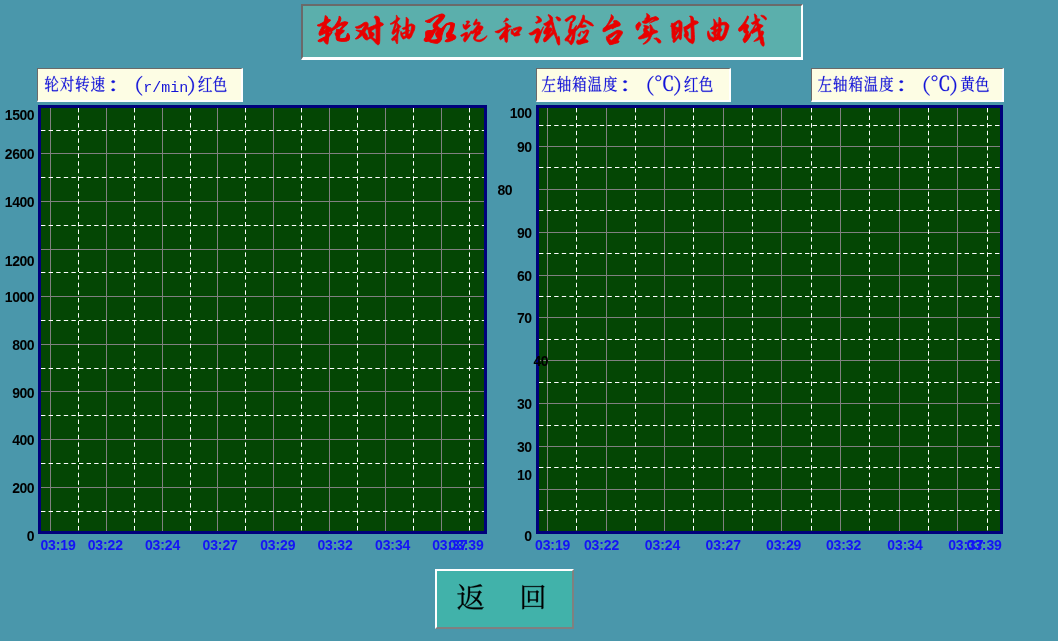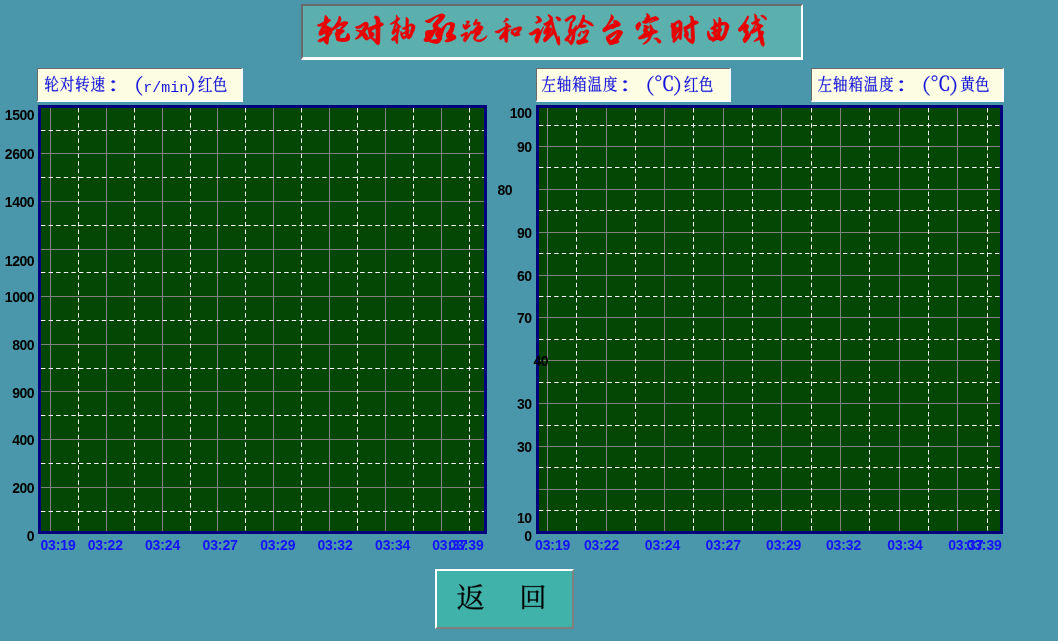--- a/index.html
+++ b/index.html
@@ -77,21 +77,21 @@
 
 <div style="position:absolute;right:526.5px;top:105.0px;font:bold 14px 'Liberation Sans',sans-serif;color:#000;letter-spacing:-0.5px">100</div>
 <div style="position:absolute;right:526.5px;top:139.1px;font:bold 14px 'Liberation Sans',sans-serif;color:#000;letter-spacing:-0.5px">90</div>
 <div style="position:absolute;right:546px;top:181.9px;font:bold 14px 'Liberation Sans',sans-serif;color:#000;letter-spacing:-0.5px">80</div>
 <div style="position:absolute;right:526.5px;top:224.8px;font:bold 14px 'Liberation Sans',sans-serif;color:#000;letter-spacing:-0.5px">90</div>
 <div style="position:absolute;right:526.5px;top:267.6px;font:bold 14px 'Liberation Sans',sans-serif;color:#000;letter-spacing:-0.5px">60</div>
 <div style="position:absolute;right:526.5px;top:310.4px;font:bold 14px 'Liberation Sans',sans-serif;color:#000;letter-spacing:-0.5px">70</div>
 <div style="position:absolute;right:510px;top:353.3px;font:bold 14px 'Liberation Sans',sans-serif;color:#000;letter-spacing:-0.5px">40</div>
 <div style="position:absolute;right:526.5px;top:396.1px;font:bold 14px 'Liberation Sans',sans-serif;color:#000;letter-spacing:-0.5px">30</div>
 <div style="position:absolute;right:526.5px;top:439.0px;font:bold 14px 'Liberation Sans',sans-serif;color:#000;letter-spacing:-0.5px">30</div>
-<div style="position:absolute;right:526.5px;top:510px;font:bold 14px 'Liberation Sans',sans-serif;color:#000;letter-spacing:-0.5px">10</div>
+<div style="position:absolute;right:526.5px;top:467px;font:bold 14px 'Liberation Sans',sans-serif;color:#000;letter-spacing:-0.5px">10</div>
 <div style="position:absolute;right:526.5px;top:527.8px;font:bold 14px 'Liberation Sans',sans-serif;color:#000;letter-spacing:-0.5px">0</div>
 
 <div style="position:absolute;left:40.4px;top:536.5px;font:bold 14px 'Liberation Sans',sans-serif;color:#1414F5;letter-spacing:-0.1px">03:19</div>
 <div style="position:absolute;left:87.7px;top:536.5px;font:bold 14px 'Liberation Sans',sans-serif;color:#1414F5;letter-spacing:-0.1px">03:22</div>
 <div style="position:absolute;left:144.9px;top:536.5px;font:bold 14px 'Liberation Sans',sans-serif;color:#1414F5;letter-spacing:-0.1px">03:24</div>
 <div style="position:absolute;left:202.5px;top:536.5px;font:bold 14px 'Liberation Sans',sans-serif;color:#1414F5;letter-spacing:-0.1px">03:27</div>
 <div style="position:absolute;left:260.2px;top:536.5px;font:bold 14px 'Liberation Sans',sans-serif;color:#1414F5;letter-spacing:-0.1px">03:29</div>
 <div style="position:absolute;left:317.4px;top:536.5px;font:bold 14px 'Liberation Sans',sans-serif;color:#1414F5;letter-spacing:-0.1px">03:32</div>
 <div style="position:absolute;left:375.0px;top:536.5px;font:bold 14px 'Liberation Sans',sans-serif;color:#1414F5;letter-spacing:-0.1px">03:34</div>
 <div style="position:absolute;left:432.2px;top:536.5px;font:bold 14px 'Liberation Sans',sans-serif;color:#1414F5;letter-spacing:-0.1px">03:37</div>

